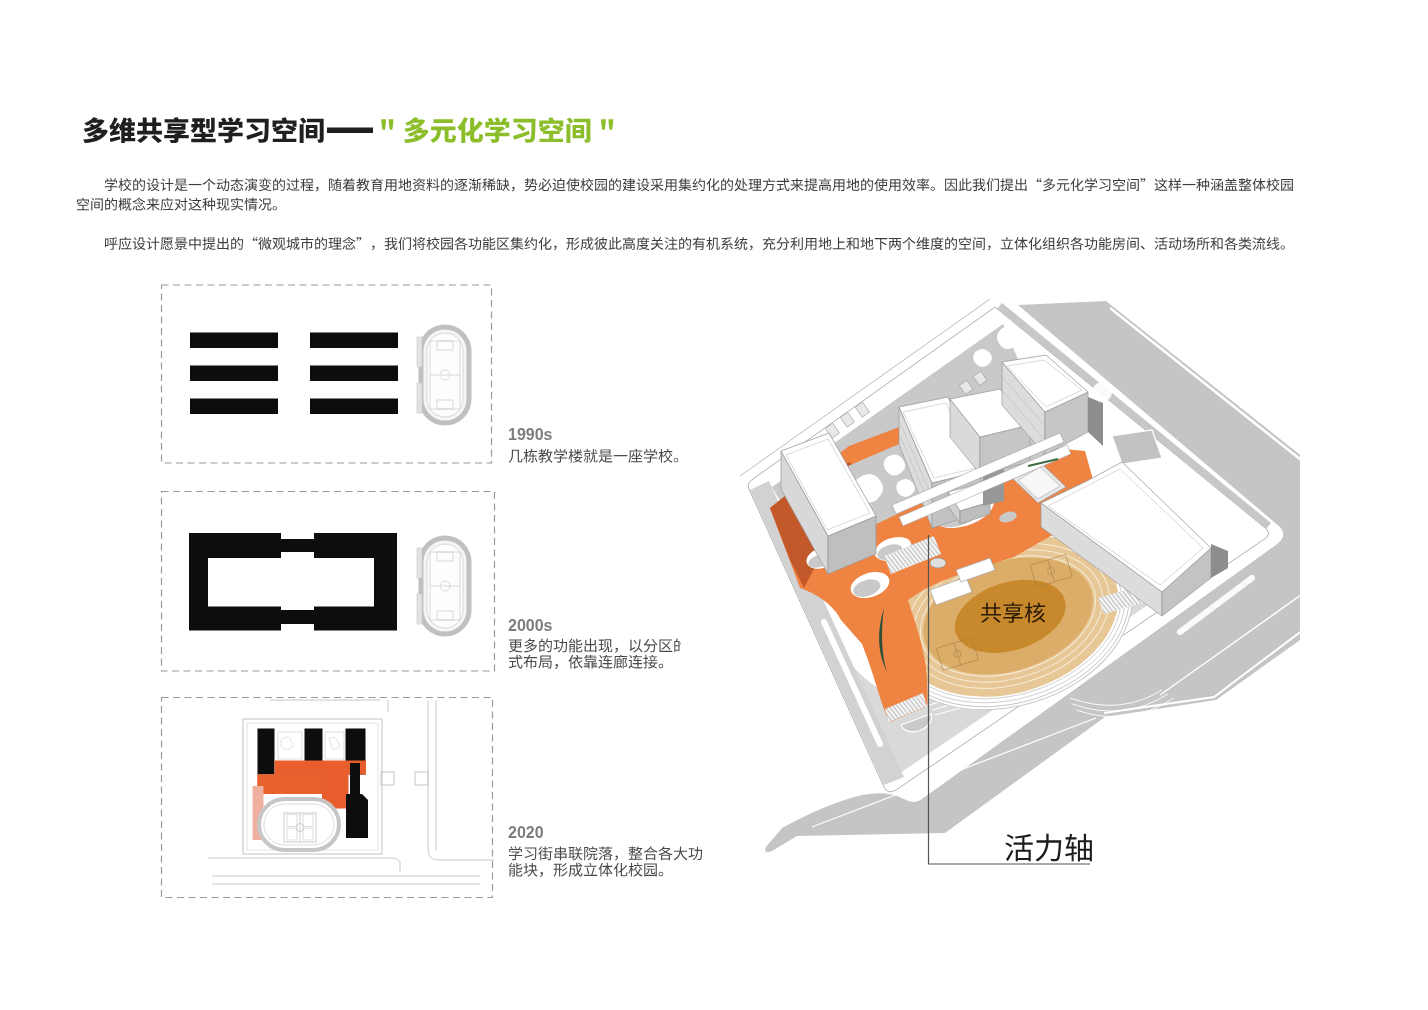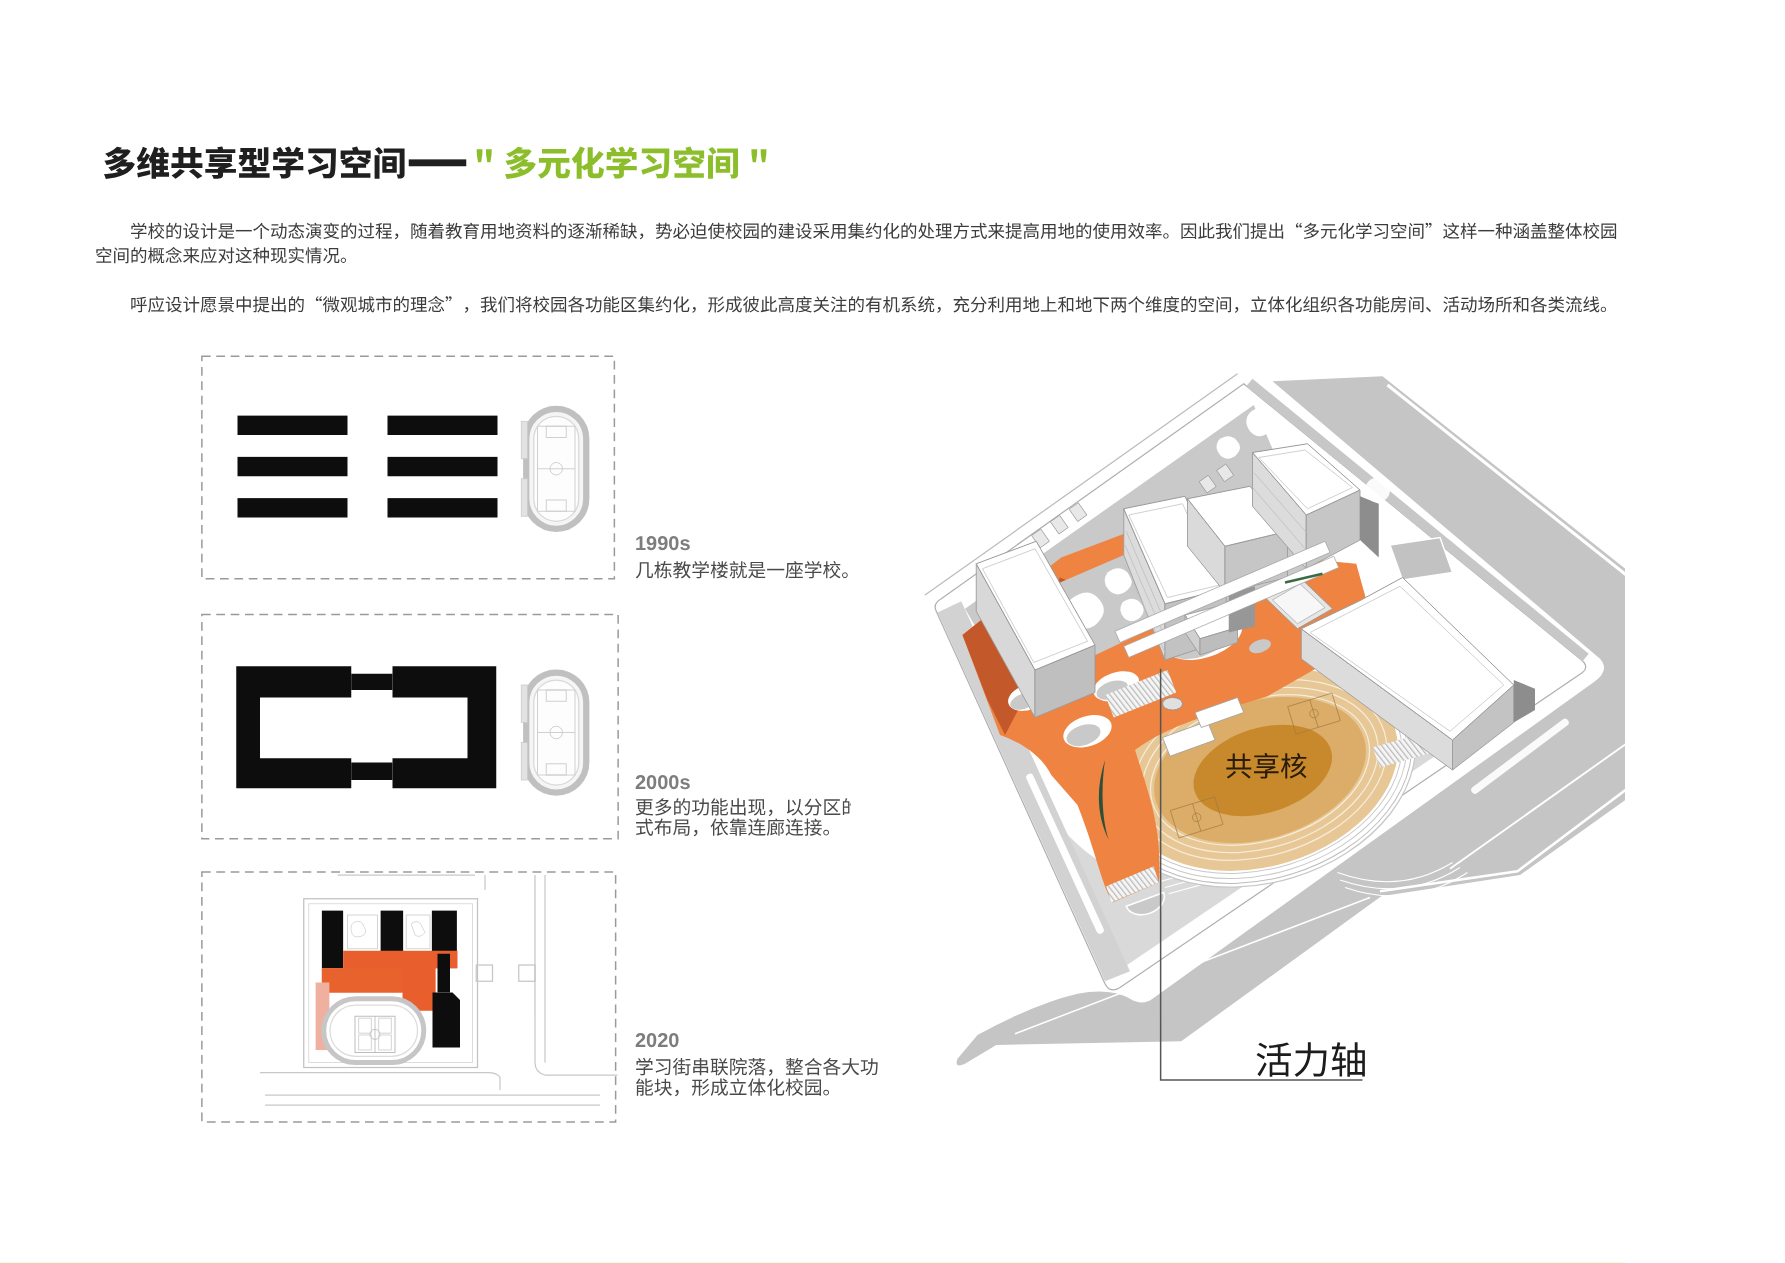--- a/index.html
+++ b/index.html
@@ -1,16 +1,16 @@
 <!DOCTYPE html>
 <html><head>
 <meta charset="utf-8">
 <style>
 html,body{margin:0;padding:0;background:#fff;}
-#page{position:relative;width:1300px;height:1010px;background:#bef264;overflow:hidden;font-family:"Liberation Sans",sans-serif;}
+#page{position:relative;width:1300px;height:1010px;background:#f9a8d4;overflow:hidden;font-family:"Liberation Sans",sans-serif;}
 svg{display:block;}
 </style>
 </head>
 <body>
 
 <div id="page">
 <svg width="1428" height="1010" viewBox="0 0 1428 1010">
 <defs>
 <path id="h0022" d="M126 399L92 629L86 783L259 783L254 629L220 399ZM400 399L366 629L360 783L533 783L528 629L494 399Z"></path>
         <path id="h4e60" d="M100 801L811 801L811 666L100 666ZM213 539L307 631Q344 604 390 571Q436 537 480 504Q524 471 552 445L451 339Q426 365 384 400Q343 436 297 472Q251 509 213 539ZM771 801L915 801Q915 801 915 787Q915 773 915 757Q915 740 915 731Q913 543 909 413Q906 283 900 199Q894 116 884 69Q874 21 858 -2Q834 -39 807 -54Q780 -70 744 -76Q707 -81 653 -81Q600 -80 550 -79Q549 -51 536 -12Q522 26 503 54Q562 50 609 50Q655 49 680 49Q697 49 707 53Q717 57 725 67Q739 81 747 129Q756 178 760 264Q765 350 768 476Q770 603 771 772ZM84 168Q156 189 254 221Q351 253 459 290Q567 328 671 365L697 236Q601 199 500 162Q399 124 305 90Q211 55 131 27Z"></path>

